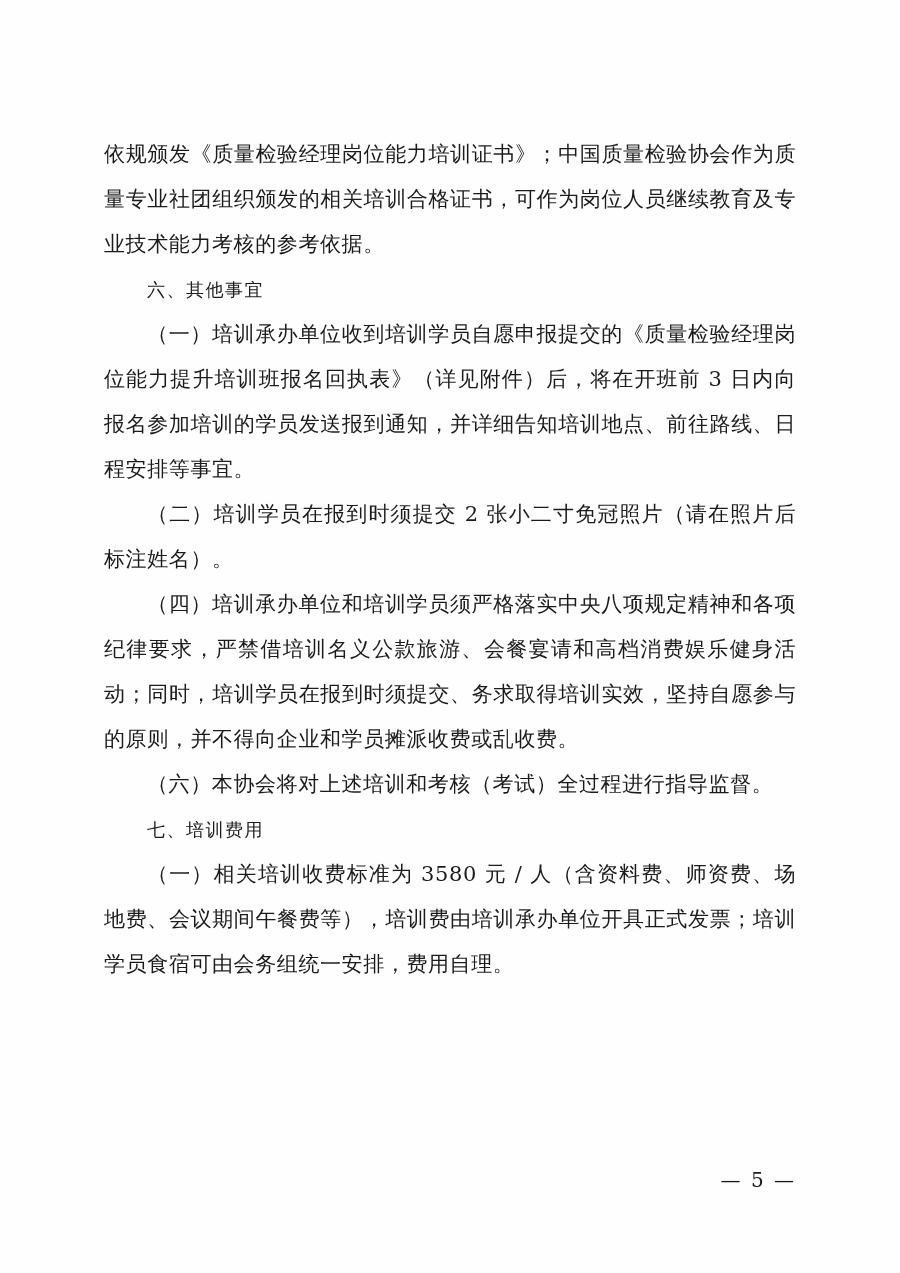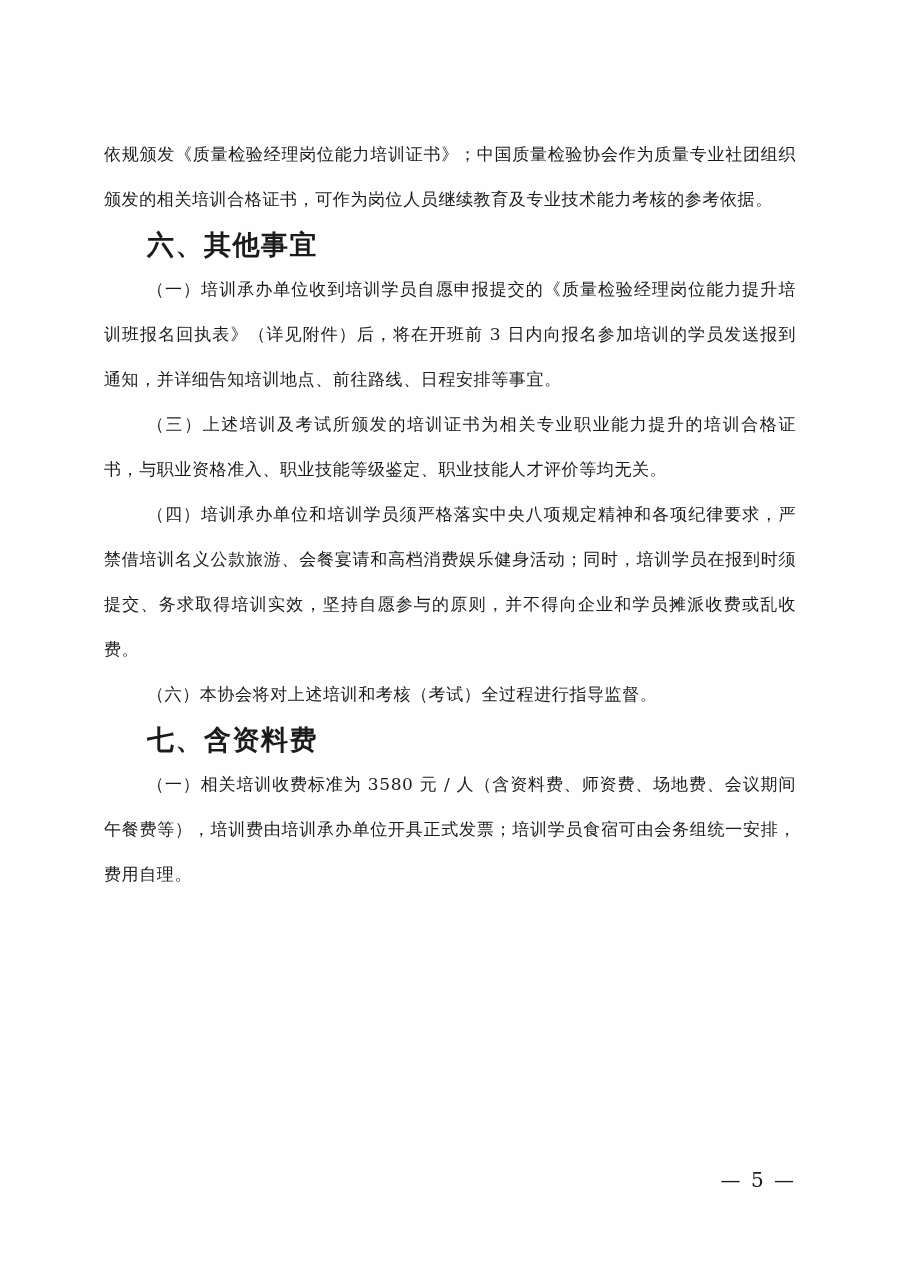--- a/index.html
+++ b/index.html
@@ -24,36 +24,36 @@
     overflow: hidden;
   }
   .content {
     position: absolute;
     left: 104px;
     top: 132px;
     width: 692px;
   }
   p {
     margin: 0;
-    font-size: 17px;
+    font-size: 21px;
     line-height: 45px;
     letter-spacing: 0.6px;
     text-align: justify;
     text-justify: inter-ideograph;
     color: #1b1b1b;
   }
   p.indent {
     text-indent: 43px;
   }
   p.heading {
     text-indent: 43px;
-    font-weight: bold;
+    font-weight: normal;
     font-family: "DejaVu Sans", "Liberation Sans", sans-serif;
     letter-spacing: 1.5px;
-    font-size: 27px;
+    font-size: 18px;
   }
   .pagenum {
     position: absolute;
     left: 0;
     top: 1168px;
     width: 796px;
     text-align: right;
     font-size: 20px;
     letter-spacing: 2px;
     color: #1b1b1b;
@@ -61,20 +61,20 @@
   }
 </style>
 </head>
 <body>
 
 <div class="page">
   <div class="content">
     <p class="body">依规颁发《质量检验经理岗位能力培训证书》；中国质量检验协会作为质量专业社团组织颁发的相关培训合格证书，可作为岗位人员继续教育及专业技术能力考核的参考依据。</p>
     <p class="heading">六、其他事宜</p>
     <p class="indent">（一）培训承办单位收到培训学员自愿申报提交的《质量检验经理岗位能力提升培训班报名回执表》（详见附件）后，将在开班前 3 日内向报名参加培训的学员发送报到通知，并详细告知培训地点、前往路线、日程安排等事宜。</p>
-    <p class="indent">（三）上述培训及考试所颁发的培训证书为相关专业职业能力提升的培训合格证书，与职业资格准入、职业技能等级鉴定、职业技能人才评价等均无关。</p>
+    <p class="indent">（二）培训学员在报到时须提交 2 张小二寸免冠照片（请在照片后标注姓名）。</p>
     <p class="indent">（四）培训承办单位和培训学员须严格落实中央八项规定精神和各项纪律要求，严禁借培训名义公款旅游、会餐宴请和高档消费娱乐健身活动；同时，培训学员在报到时须提交、务求取得培训实效，坚持自愿参与的原则，并不得向企业和学员摊派收费或乱收费。</p>
     <p class="indent">（六）本协会将对上述培训和考核（考试）全过程进行指导监督。</p>
-    <p class="heading">七、含资料费</p>
+    <p class="heading">七、培训费用</p>
     <p class="indent">（一）相关培训收费标准为 3580 元 / 人（含资料费、师资费、场地费、会议期间午餐费等），培训费由培训承办单位开具正式发票；培训学员食宿可由会务组统一安排，费用自理。</p>
   </div>
   <div class="pagenum">— 5 —</div>
 </div>
 
 </body></html>

